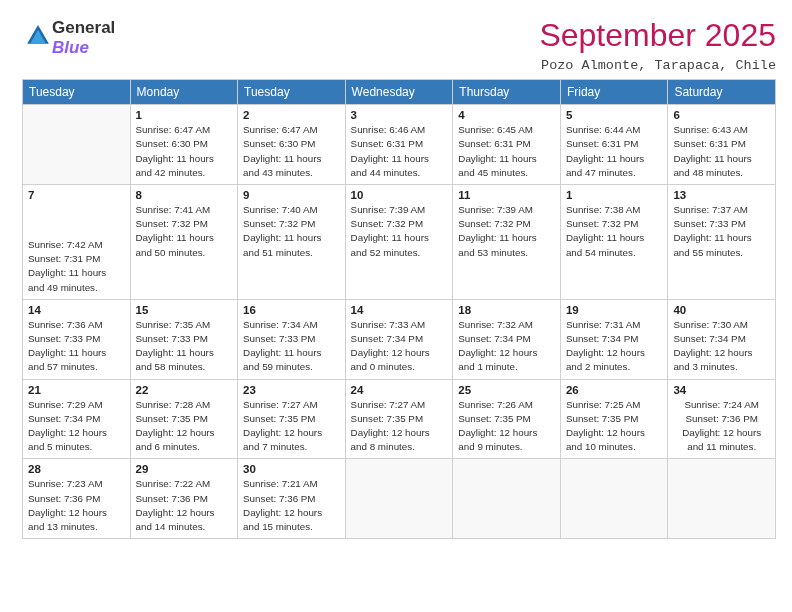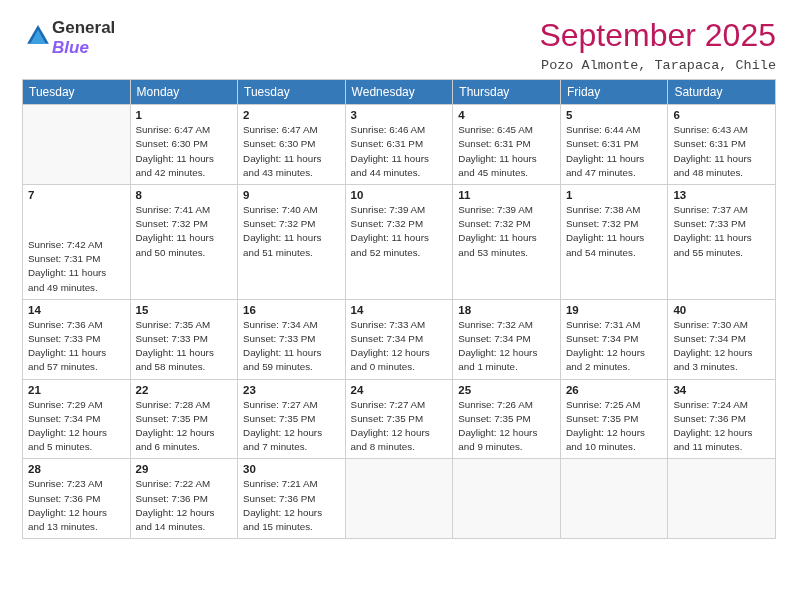--- a/index.html
+++ b/index.html
@@ -318,21 +318,21 @@
           </td>
           <td>
             <span class="day-num">26</span>
             <div class="day-info" style="white-space: pre-line;">Sunrise: 7:25 AM
 Sunset: 7:35 PM
 Daylight: 12 hours
 and 10 minutes.</div>
           </td>
           <td>
             <span class="day-num">34</span>
-            <div class="day-info" style="white-space: pre-line;">Sunrise: 7:24 AM
+            <div class="day-info" style="white-space: pre-line; text-align: center;">Sunrise: 7:24 AM
 Sunset: 7:36 PM
 Daylight: 12 hours
 and 11 minutes.</div>
           </td>
         </tr>
         <tr class="last-row">
           <td>
             <span class="day-num">28</span>
             <div class="day-info" style="white-space: pre-line;">Sunrise: 7:23 AM
 Sunset: 7:36 PM

